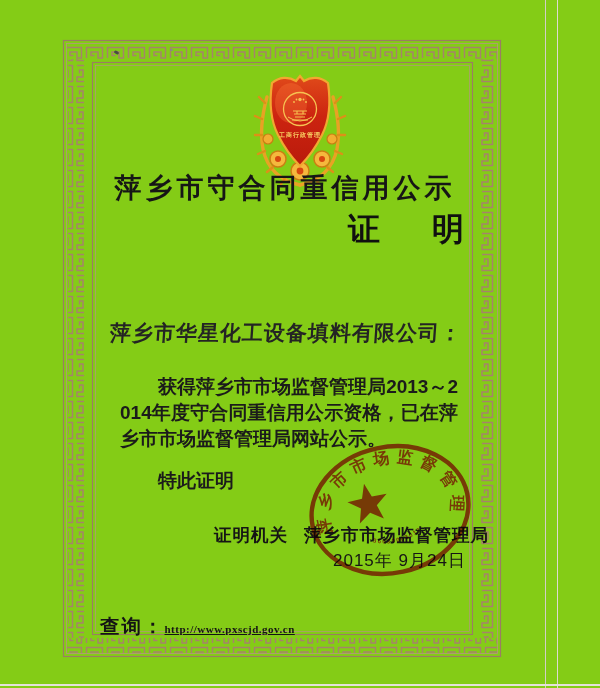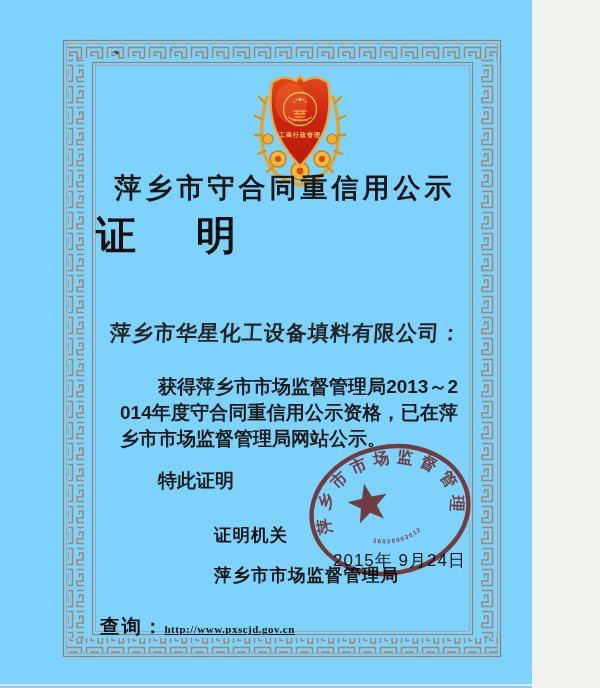--- a/index.html
+++ b/index.html
@@ -1,57 +1,57 @@
 <!DOCTYPE html>
 <html><head>
 <meta charset="utf-8">
 <style>
   html,body{margin:0;padding:0;background:#f3f1ed;}
   .page{
-    position:relative;width:532px;height:688px;overflow:hidden;
-    background:#7dd3fc;
+    position:relative;width:600px;height:688px;overflow:hidden;
+    background:#84cc16;
     font-family:"Liberation Sans",sans-serif;
   }
   .abs{position:absolute;}
   
   .edge-line-1{left:545px;top:0;width:1px;height:688px;background:#d2cec7;}
   .edge-line-2{left:557px;top:0;width:1px;height:688px;background:#ddd9d2;}
   .bottom-line{left:0;top:684px;width:600px;height:2px;background:#e4e1da;}
   .speck1{left:114px;top:51px;width:5px;height:3px;background:#4a4a48;border-radius:2px;transform:rotate(30deg);}
   .speck2{left:170px;top:49px;width:3px;height:2px;background:#8a8a86;border-radius:1px;}
   
   .title{
     left:96px;top:170px;width:378px;text-align:center;
     font-family:"Liberation Serif",serif;font-weight:bold;
     font-size:27px;letter-spacing:4px;color:#161616;
   }
   .heading{
-    left:96px;top:208px;width:378px;text-align:left;
+    left:96px;top:208px;width:378px;text-align:right;
     font-family:Liberation Mono, monospace;font-weight:bold;
-    font-size:40px;letter-spacing:10px;color:#101010;
+    font-size:32px;letter-spacing:10px;color:#101010;
   }
   .number-line{
     left:96px;top:281px;width:378px;text-align:center;
     font-size:16.5px;font-weight:600;color:#1c1c1c;letter-spacing:1px;
   }
   .company{
     left:110px;top:319px;
     font-family:"Liberation Serif",serif;font-weight:bold;
     font-size:21px;color:#242424;transform:skewX(-4deg);letter-spacing:1px;
   }
   .body-text{
     left:104px;top:358px;width:370px;
     font-size:19px;line-height:26px;font-weight:bold;color:#1b1b1b;
     text-align:justify;word-break:break-all;
   }
   .body-text p{margin:16px;text-indent:2em;}
   .body-text p.closing{margin-top:10px;}
   .authority-row{
     left:214px;top:523px;display:flex;gap:16px;
-    font-size:17.5px;font-weight:bold;color:#151515;letter-spacing:1px;white-space:nowrap;flex-direction:column;
+    font-size:17.5px;font-weight:bold;color:#151515;letter-spacing:1px;white-space:nowrap;
   }
   .date-line{
     left:333px;top:549px;font-size:17px;font-weight:normal;color:#151515;letter-spacing:1px;
   }
   .query-row{
     left:100px;top:613px;display:flex;align-items:baseline;
     font-family:"Liberation Serif",serif;font-weight:bold;color:#141414;
   }
   .query-row .q-label{font-size:19.5px;letter-spacing:2px;text-align:center;}
   .query-row .q-url{font-size:11px;letter-spacing:0.5px;text-decoration:underline;}

